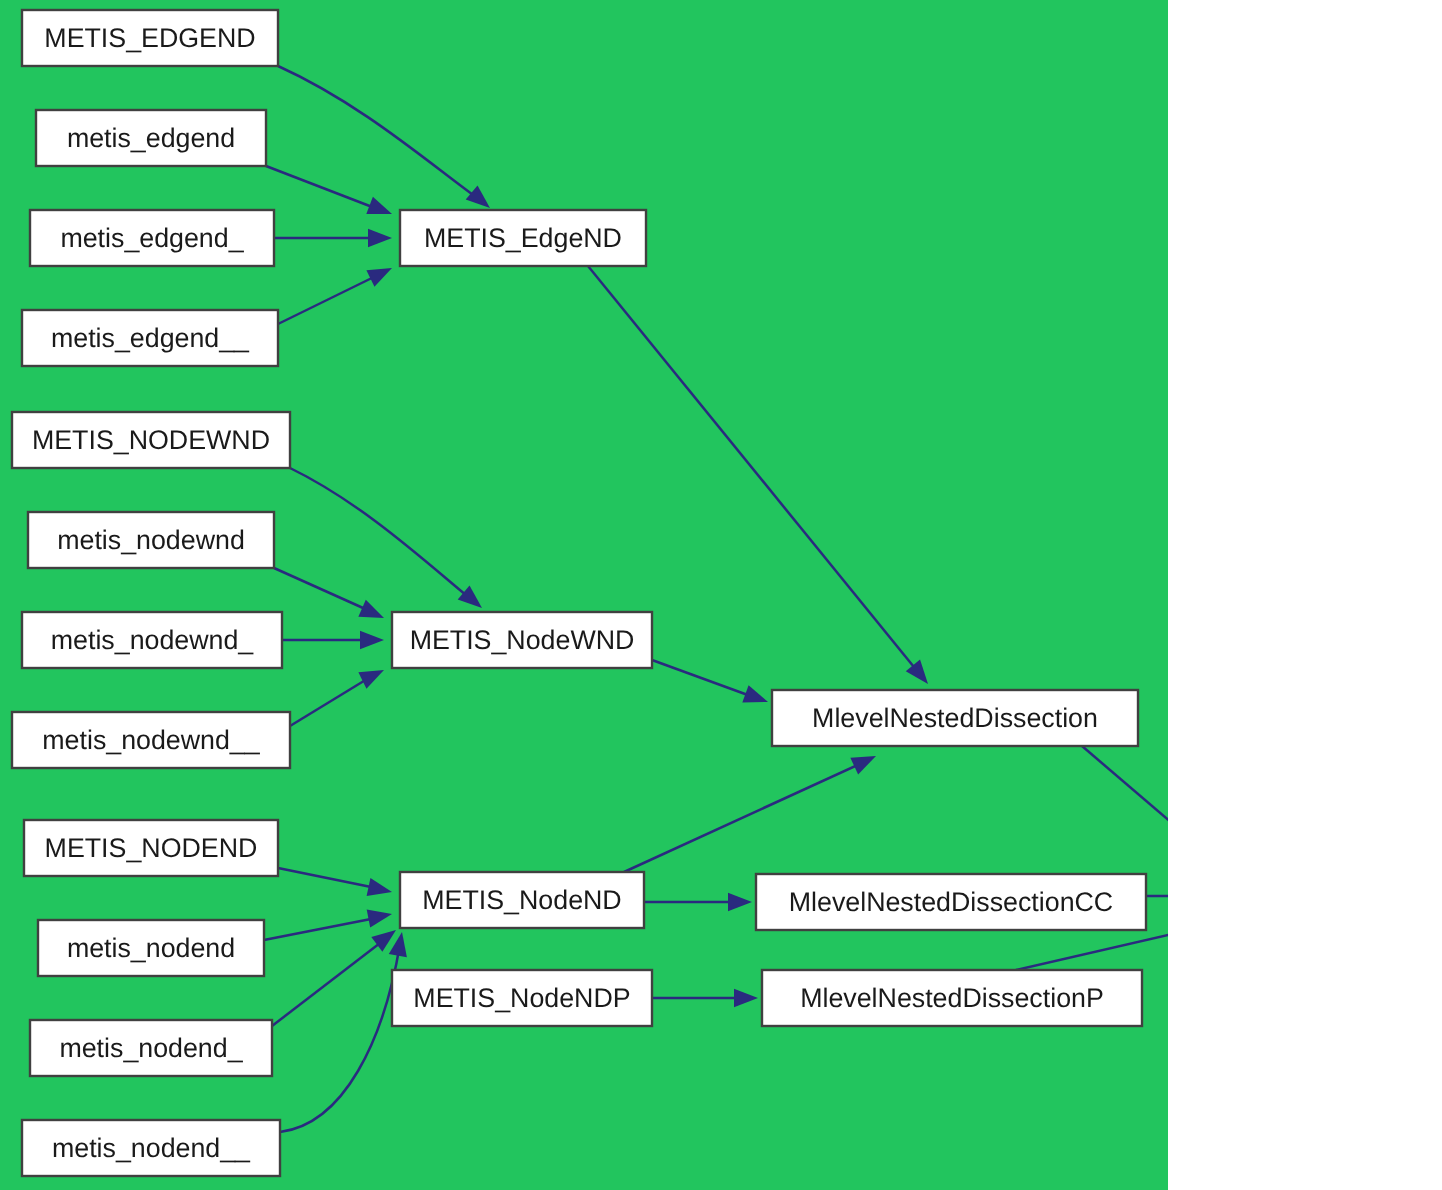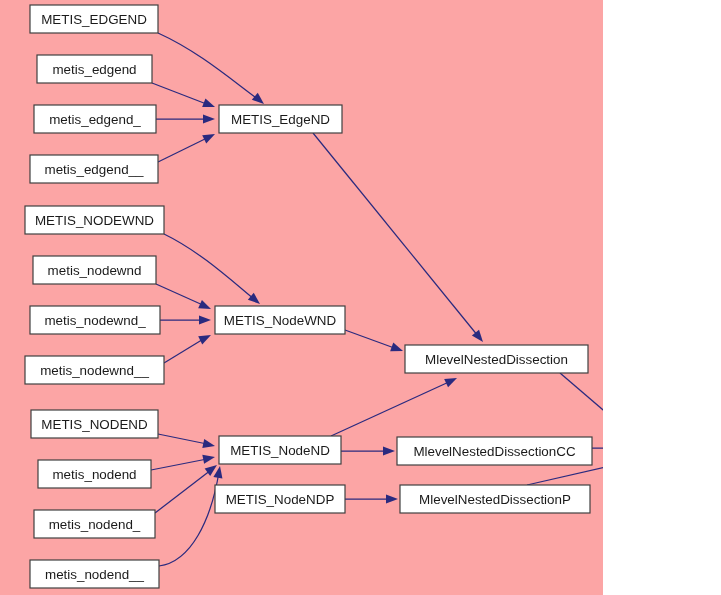--- a/index.html
+++ b/index.html
@@ -7,23 +7,22 @@
     padding: 0;
     background: #ffffff;
   }
   body {
     font-family: "Liberation Sans", sans-serif;
   }
   #callgraph-root {
     position: relative;
     width: 584px;
     height: 595px;
-    background: #fca5a5;
+    background: #22c55e;
     overflow: hidden;
-    padding-left: 19px;
   }
   #callgraph-svg {
     display: block;
     width: 721px;
     height: 595px;
   }
   .gnode-rect {
     fill: #ffffff;
     stroke: #404040;
     stroke-width: 1.2;

